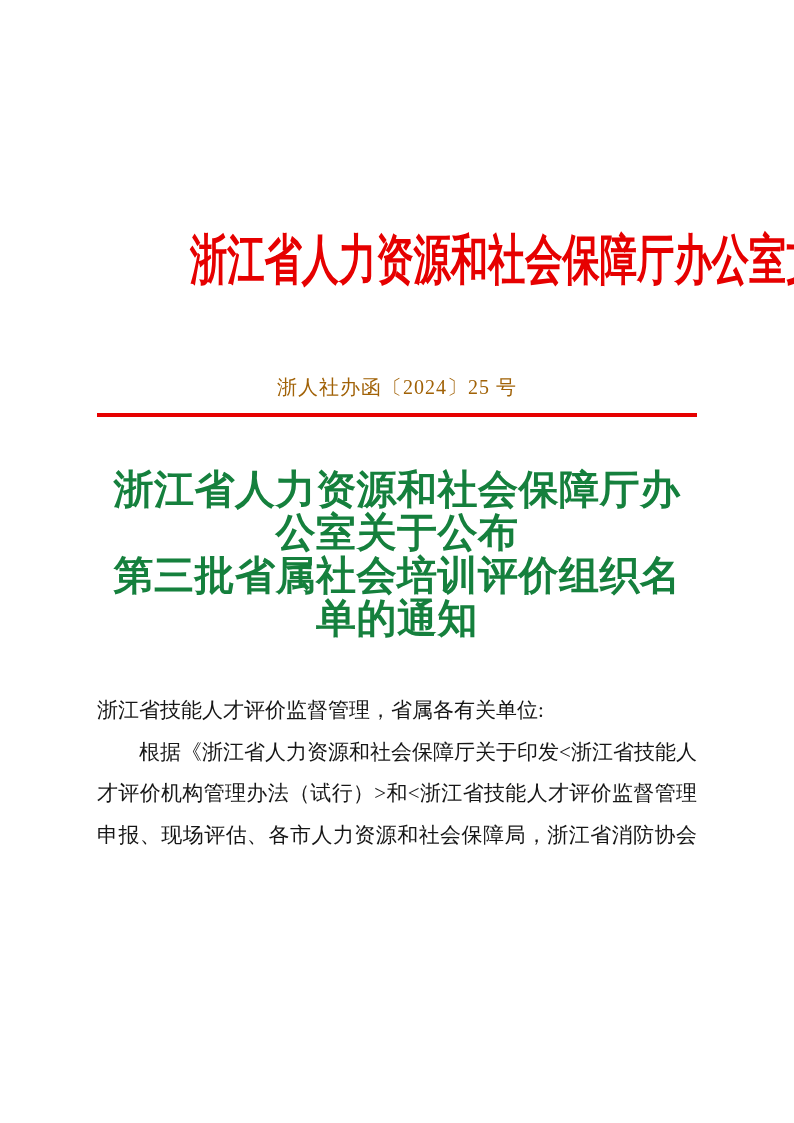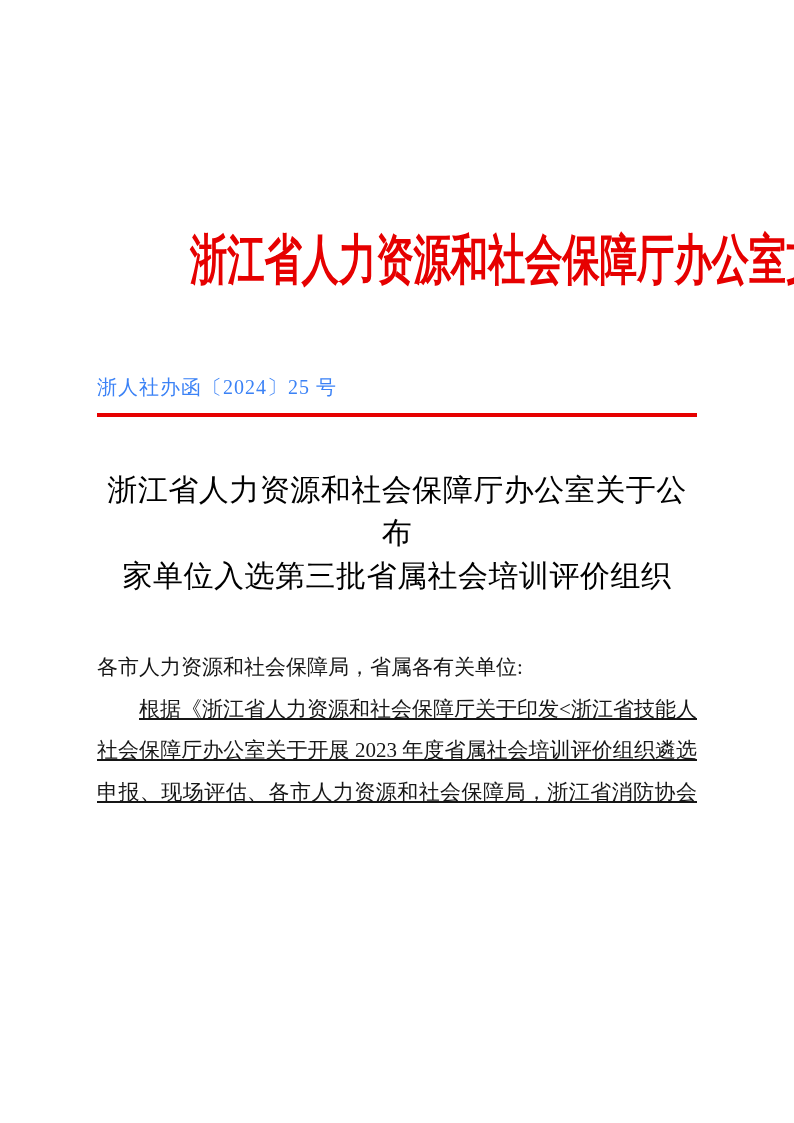--- a/index.html
+++ b/index.html
@@ -27,76 +27,76 @@
     line-height: 66px;
     color: #e60000;
     white-space: nowrap;
     transform: scaleX(0.69);
     transform-origin: 50% 50%;
     letter-spacing: 0px;
   }
   
   .doc-number {
     margin-top: 81px;
+    text-align: center;
     font-size: 20px;
     line-height: 26px;
-    color: #3b82f6;
+    color: #a16207;
     letter-spacing: 1px;
   }
   
   .red-line {
     margin-top: 13px;
     width: 600px;
     height: 4px;
     background: #e60000;
   }
   
   .title {
     margin-top: 51px;
     text-align: center;
-    font-weight: 400;
-    font-size: 30px;
+    font-weight: 700;
+    font-size: 40px;
     line-height: 43px;
-    color: #000000;
+    color: #15803d;
     letter-spacing: 0.5px;
   }
   
   .body-block {
     margin-top: 50px;
     font-size: 21px;
     color: #161616;
   }
   .bline {
     line-height: 41.5px;
     white-space: nowrap;
   }
   .bline.just {
     white-space: normal;
     text-align: justify;
     text-align-last: justify;
-    text-decoration: underline;
   }
   .bline.indent { text-indent: 2em; }
 </style>
 </head>
 <body>
 
 <div class="page">
 
   <div class="masthead">浙江省人力资源和社会保障厅办公室文件</div>
 
   <div class="doc-number">浙人社办函〔2024〕25 号</div>
 
   <div class="red-line"></div>
 
   <div class="title">
     <div>浙江省人力资源和社会保障厅办公室关于公布</div>
-    <div>家单位入选第三批省属社会培训评价组织</div>
+    <div>第三批省属社会培训评价组织名单的通知</div>
   </div>
 
   <div class="body-block">
-    <div class="bline">各市人力资源和社会保障局，省属各有关单位:</div>
+    <div class="bline">浙江省技能人才评价监督管理，省属各有关单位:</div>
     <div class="bline just indent">根据《浙江省人力资源和社会保障厅关于印发&lt;浙江省技能人</div>
-    <div class="bline just">社会保障厅办公室关于开展 2023 年度省属社会培训评价组织遴选</div>
+    <div class="bline just">才评价机构管理办法（试行）&gt;和&lt;浙江省技能人才评价监督管理</div>
     <div class="bline just">申报、现场评估、各市人力资源和社会保障局，浙江省消防协会</div>
   </div>
 
 </div>
 
 </body></html>

